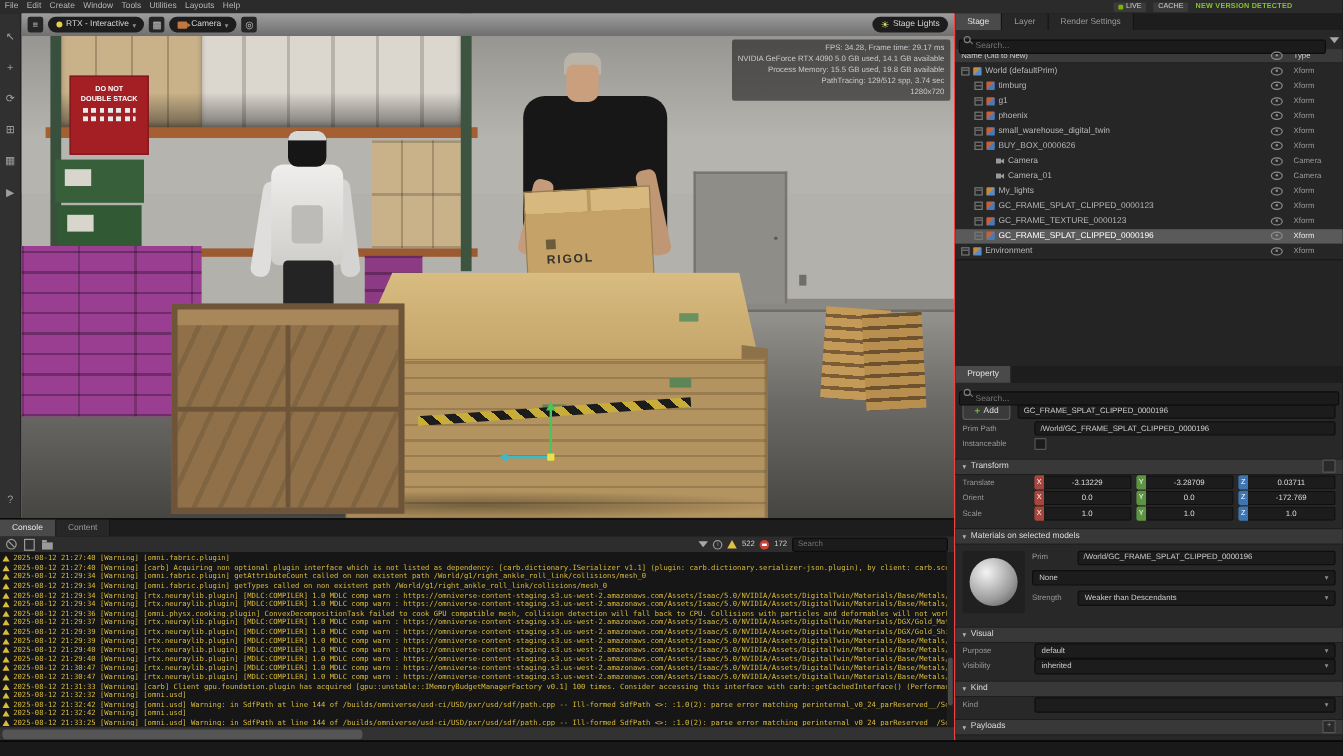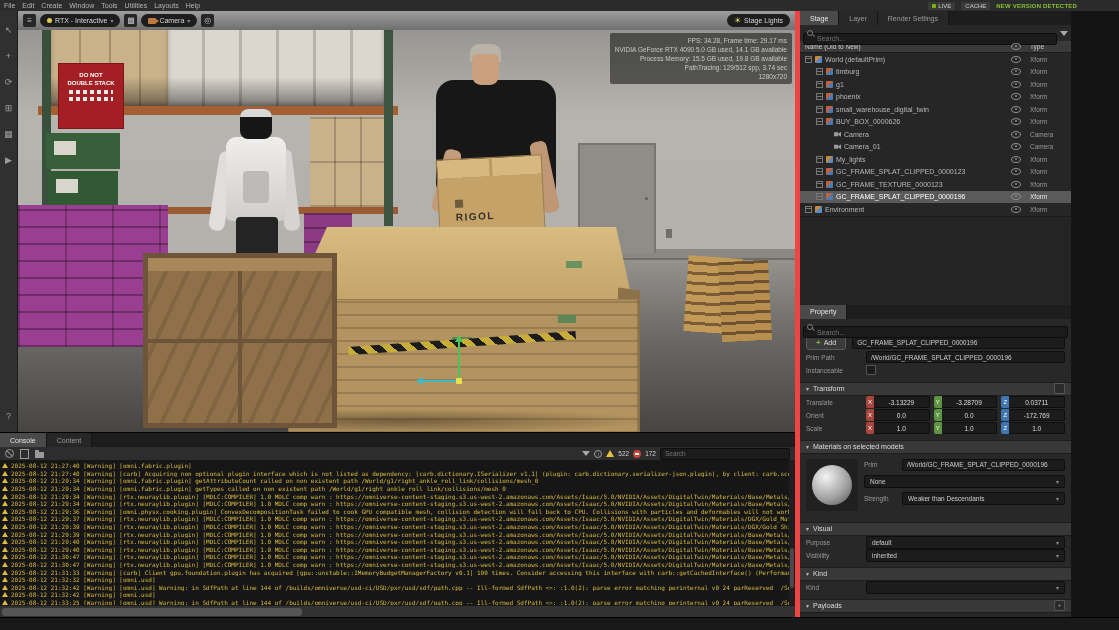--- a/index.html
+++ b/index.html
@@ -106,21 +106,21 @@
   .cam-glyph{width:8px;height:6px;background:#c07840;border-radius:1px;position:relative;}
   .cam-glyph::after{content:'';position:absolute;right:-3px;top:1px;border-top:2px solid transparent;border-bottom:2px solid transparent;border-left:3px solid #c07840;}
   .caret{color:#8d8d8d;font-size:6px;}
   .vp-right{margin-left:auto;display:flex;align-items:center;}
   .sun{color:#dce26a;font-size:8px;}
   
   #vp-stats{right:3px;top:22px;background:rgba(15,15,15,.55);color:#c9c9c9;font-size:6.5px;line-height:9px;
             text-align:right;padding:3px 5px;border-radius:2px;z-index:55;}
 
   
-  #right-panel{left:795px;top:11px;width:276px;height:606px;background:#282828;border-left:5px solid #ef4444;box-sizing:border-box;}
+  #right-panel{left:795px;top:11px;width:324px;height:606px;background:#282828;border-left:1px solid #ef4444;box-sizing:border-box;}
   .tabs{display:flex;height:14px;background:#1d1d1d;font-size:7px;}
   .tab{padding:0 10px;display:flex;align-items:center;color:#9a9a9a;background:#272727;border-right:1px solid #141414;cursor:default;}
   .tab.active{background:#4a4a4a;color:#e6e6e6;}
   .searchbar{height:16px;padding:2px 3px;box-sizing:border-box;display:flex;align-items:center;gap:3px;}
   .search-wrap{position:relative;flex:1;height:12px;}
   .mag{position:absolute;left:4px;top:3px;width:4px;height:4px;border:1px solid #7d7d7d;border-radius:50%;}
   .mag::after{content:'';position:absolute;left:4px;top:4px;width:3px;height:1px;background:#7d7d7d;transform:rotate(45deg);}
   input.search{width:100%;height:12px;background:#1b1b1b;border:1px solid #0d0d0d;color:#bbb;font-size:7px;
                padding:0 4px 0 13px;box-sizing:border-box;border-radius:2px;outline:none;}
   .funnel{width:0;height:0;border-left:4px solid transparent;border-right:4px solid transparent;border-top:5px solid #a8a8a8;flex:none;}

